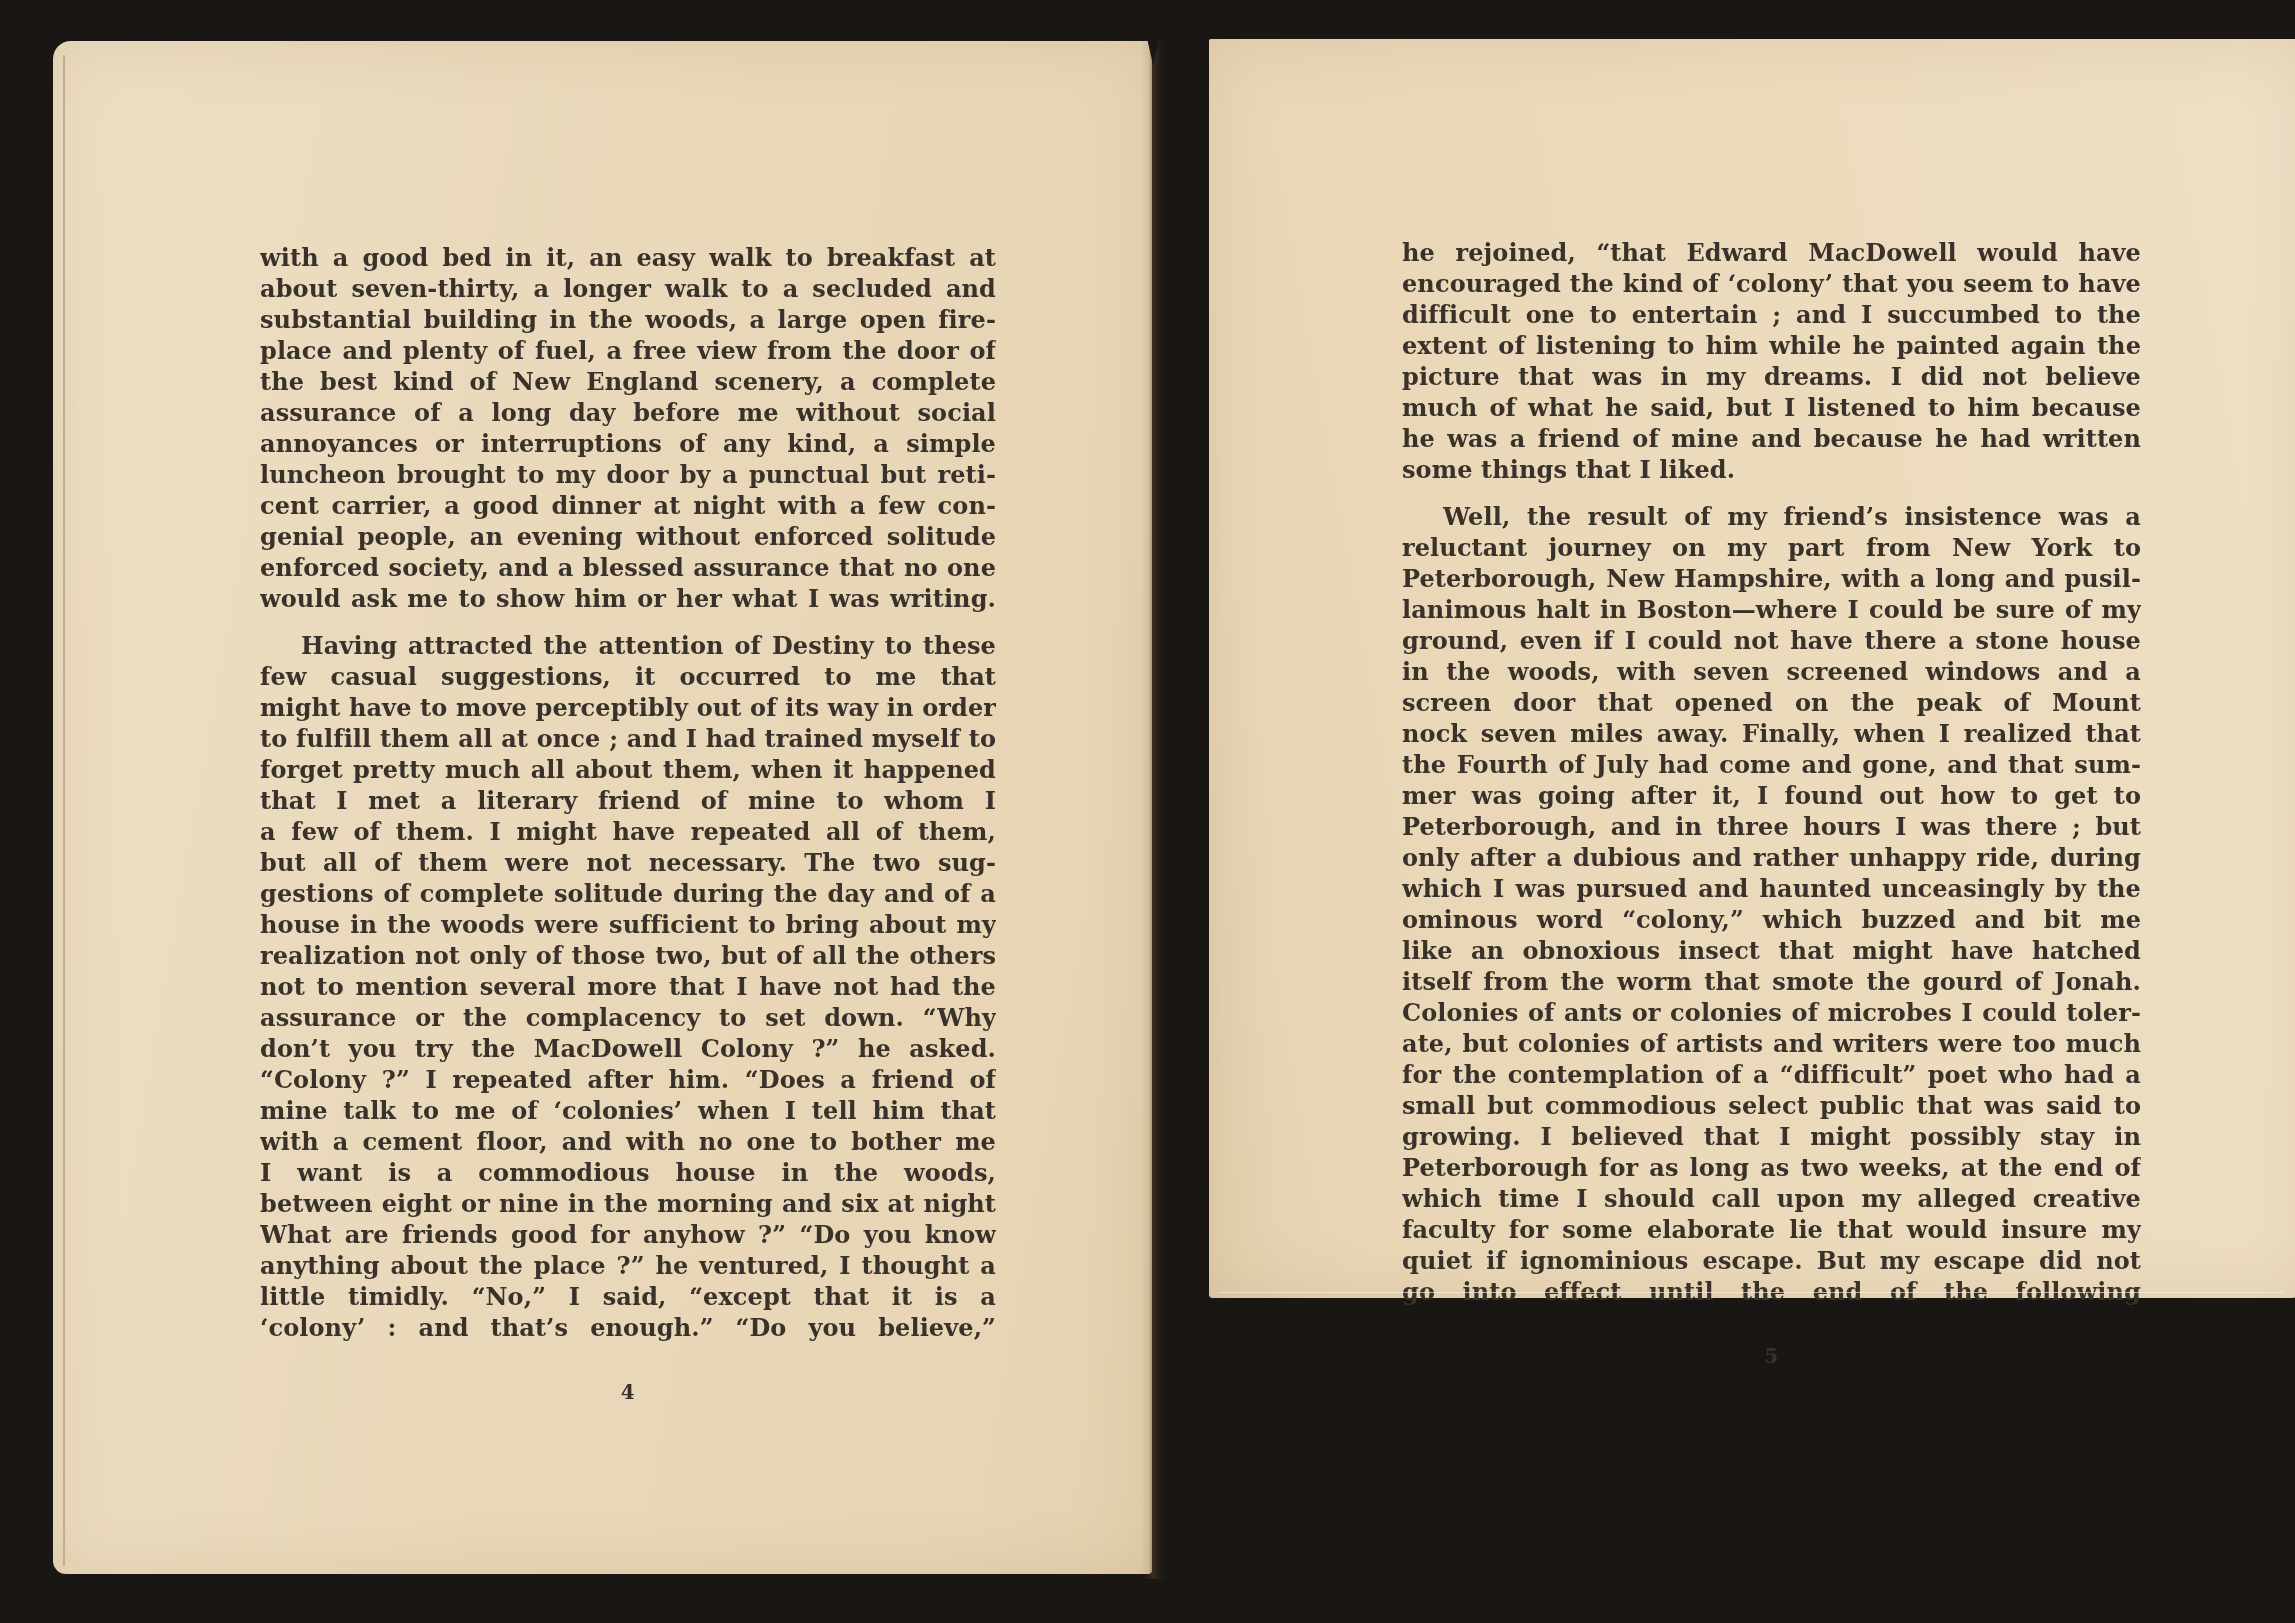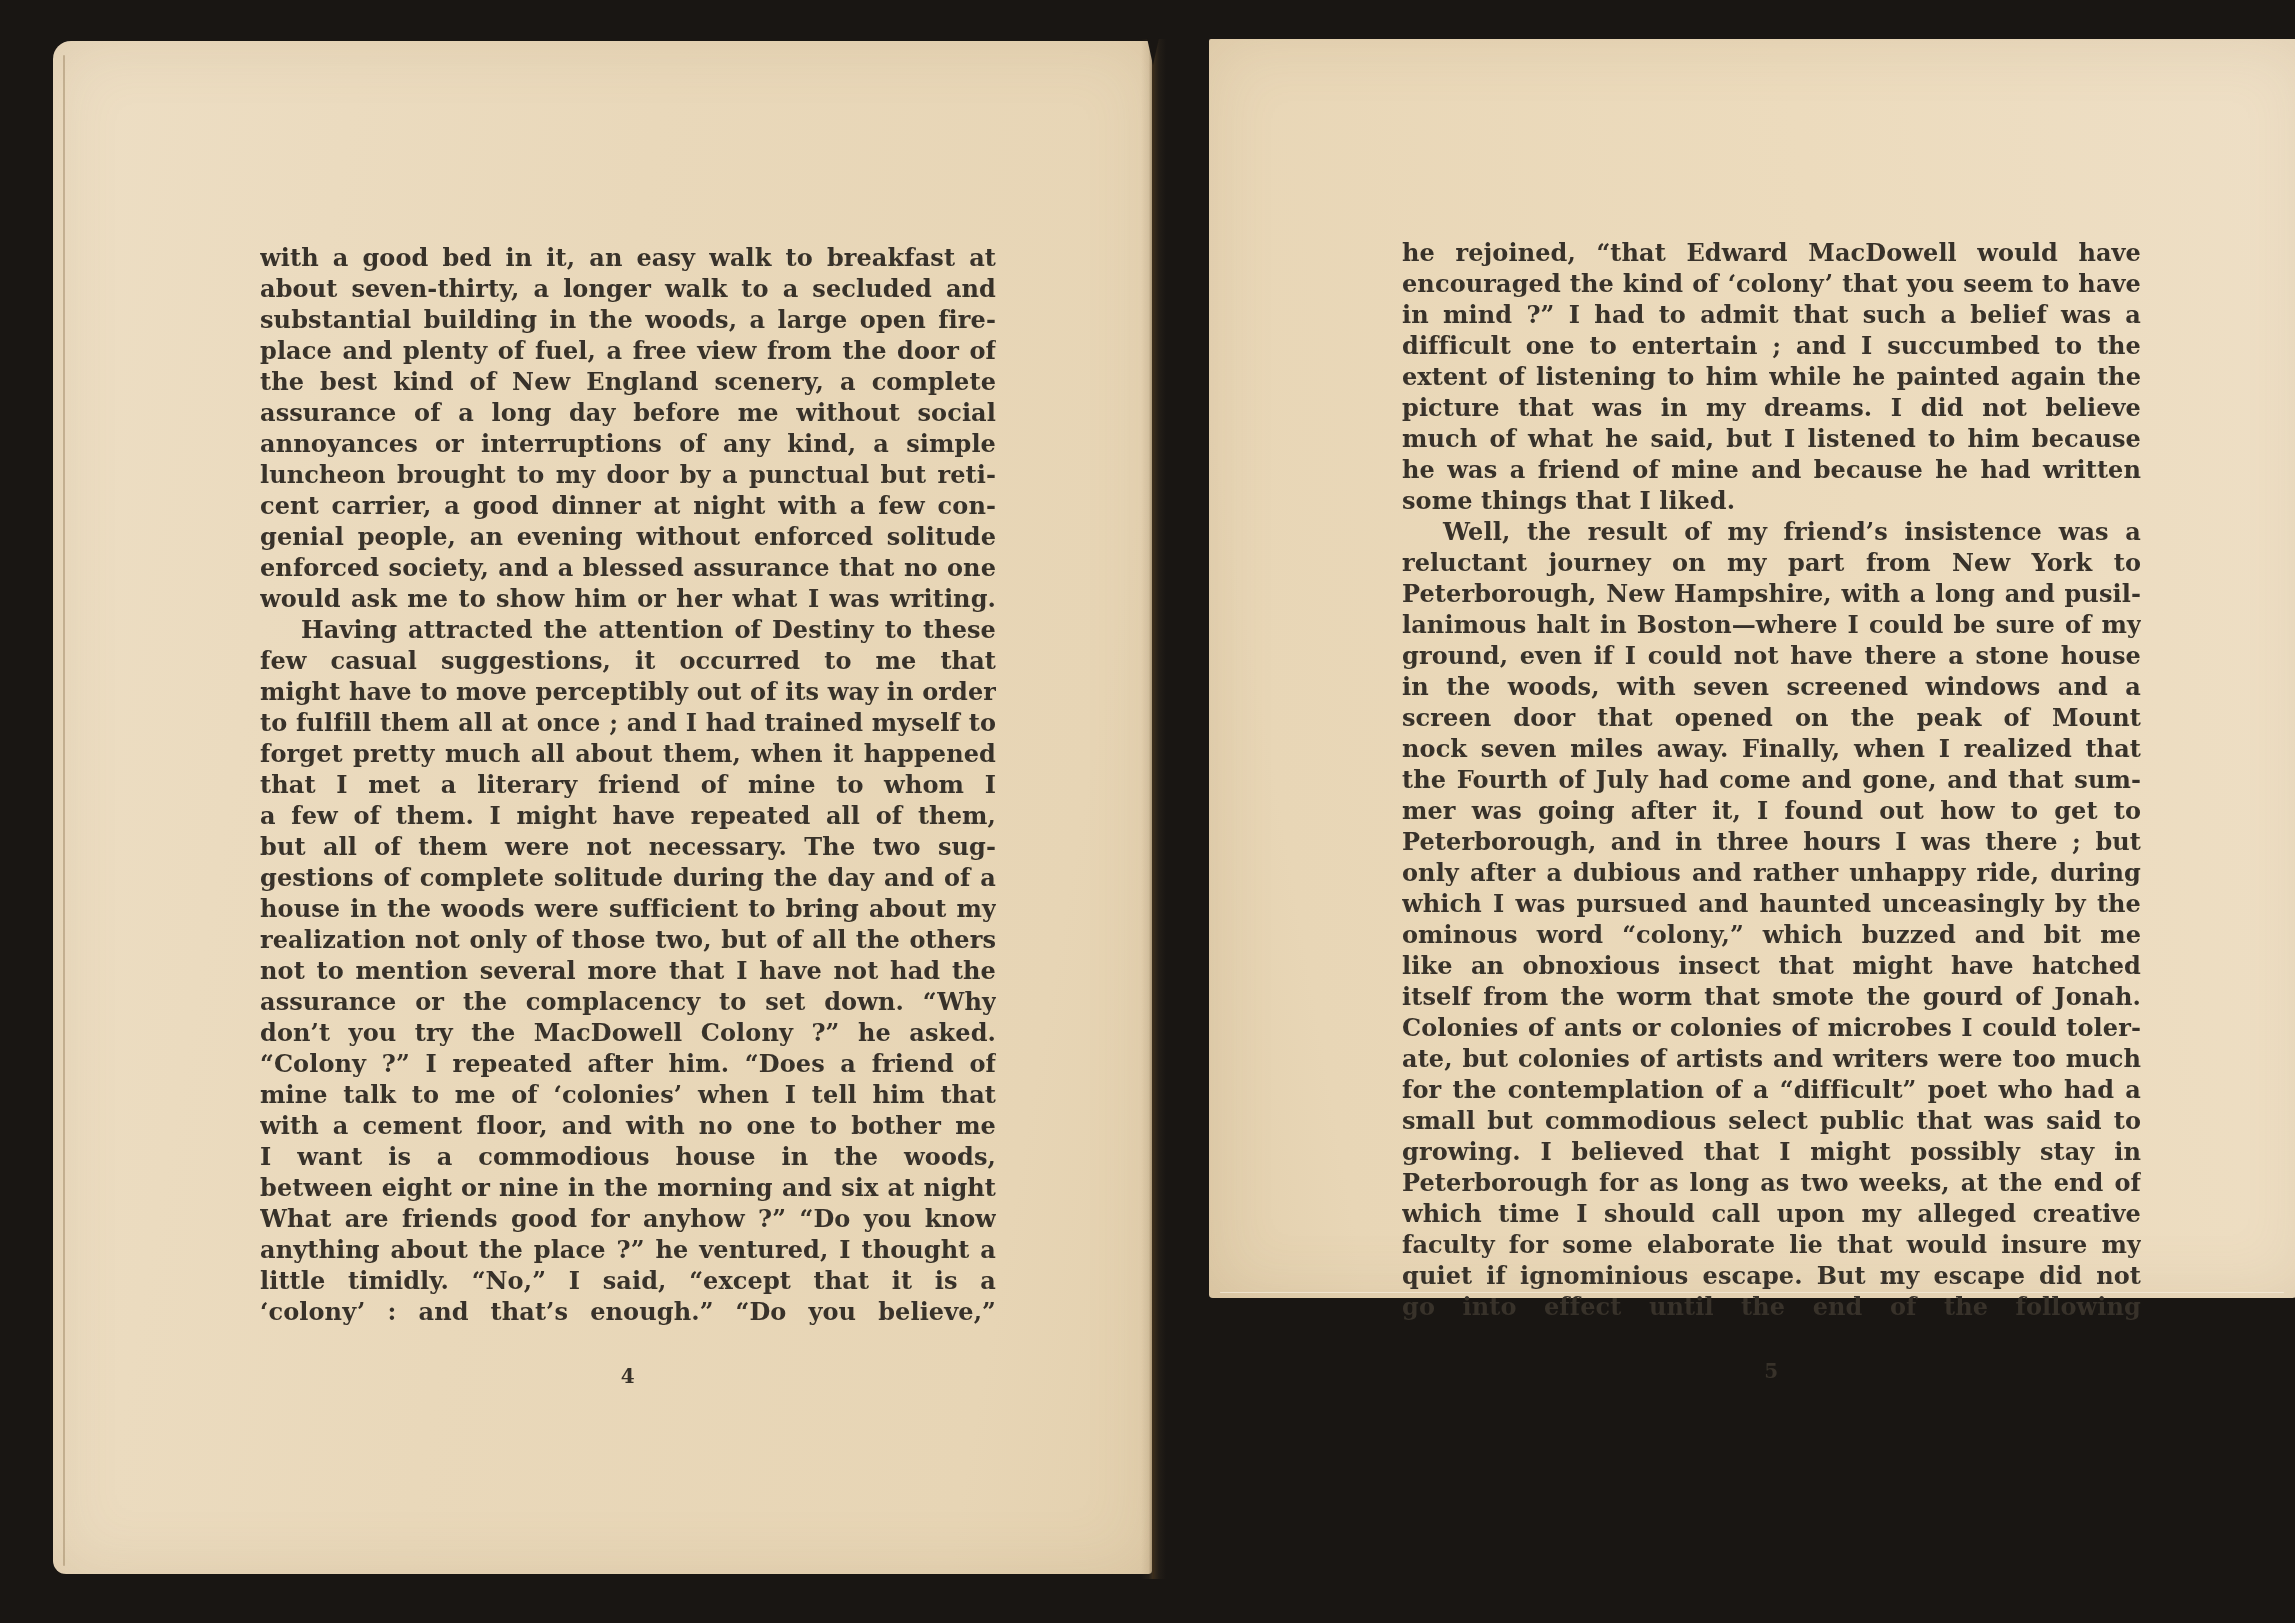--- a/index.html
+++ b/index.html
@@ -78,21 +78,21 @@
   .text-block-left  { left: 207px; top: 201px; width: 736px; }
   .text-block-right { left: 193px; top: 198px; width: 739px; }
   .paragraph { margin: 0; }
   .line {
     text-align: justify;
     text-align-last: justify;
     height: 31px;
     overflow: hidden;
     white-space: normal;
   }
-  .line.first-indent { padding-left: 41px; }
+  .line.first-indent { padding-left: 41px; margin-top: 16px; }
   .line.left-last { text-align-last: left; }
   .page-number {
     margin-top: 39px;
     text-align: center;
     font-size: 20px;
     line-height: 1;
     letter-spacing: 0.5px;
   }
 </style>
 </head>
@@ -141,21 +141,20 @@
       </div>
       <div class="page-number">4</div>
     </div>
 </div>
 
 <div class="page page-right">
   <div class="text-block text-block-right">
       <div class="paragraph">
         <div class="line">he rejoined, “that Edward MacDowell would have</div>
         <div class="line">encouraged the kind of ‘colony’ that you seem to have</div>
-        <div class="line">in mind ?” I had to admit that such a belief was a</div>
         <div class="line">difficult one to entertain ; and I succumbed to the</div>
         <div class="line">extent of listening to him while he painted again the</div>
         <div class="line">picture that was in my dreams. I did not believe</div>
         <div class="line">much of what he said, but I listened to him because</div>
         <div class="line">he was a friend of mine and because he had written</div>
         <div class="line left-last">some things that I liked.</div>
       </div>
       <div class="paragraph">
         <div class="line first-indent">Well, the result of my friend’s insistence was a</div>
         <div class="line">reluctant journey on my part from New York to</div>

